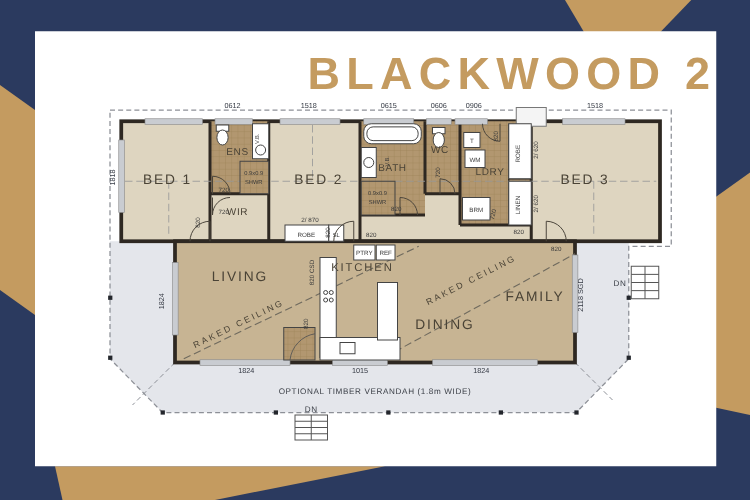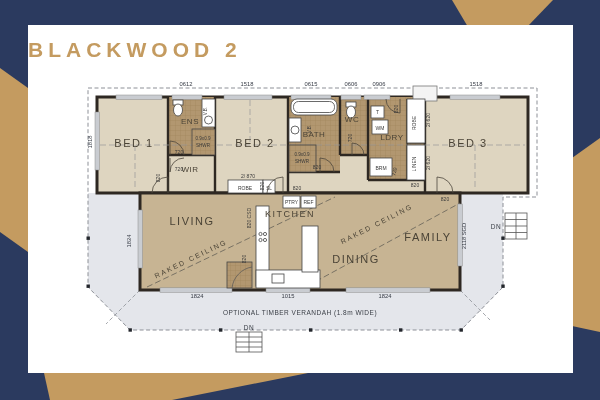--- a/index.html
+++ b/index.html
@@ -1,21 +1,21 @@
 <!DOCTYPE html>
 <html><head>
 <meta charset="utf-8">
 <style>
   html,body{margin:0;padding:0;}
   body{font-family:"Liberation Sans",sans-serif;}
   .stage{position:relative;width:600px;height:400px;background:#2b3a5f;overflow:hidden;}
   .bg,.plan{position:absolute;left:0;top:0;width:600px;height:400px;}
   .card{position:absolute;left:28px;top:25px;width:545px;height:348px;background:#ffffff;}
-  .title{position:absolute;left:28px;top:38px;width:545px;text-align:left;
-         font-size:21px;font-weight:bold;letter-spacing:5px;color:#c49b60;}
+  .title{position:absolute;left:28px;top:38px;width:545px;text-align:right;
+         font-size:36px;font-weight:bold;letter-spacing:5px;color:#c49b60;}
   svg text{font-family:"Liberation Sans",sans-serif;}
   .room{fill:#4a4336;letter-spacing:1.5px;}
   .rm-big{font-size:11px;}
   .rm-mid{font-size:8px;letter-spacing:0.5px;}
   .dim{font-size:5.8px;fill:#363b45;}
   .sm{font-size:5px;fill:#3a3a3a;}
   .xs{font-size:4.6px;fill:#3a3a3a;}
   .note{font-size:6.5px;fill:#3c4048;letter-spacing:0.5px;}
   .raked{font-size:7px;fill:#4a4336;letter-spacing:2px;}
 </style>

